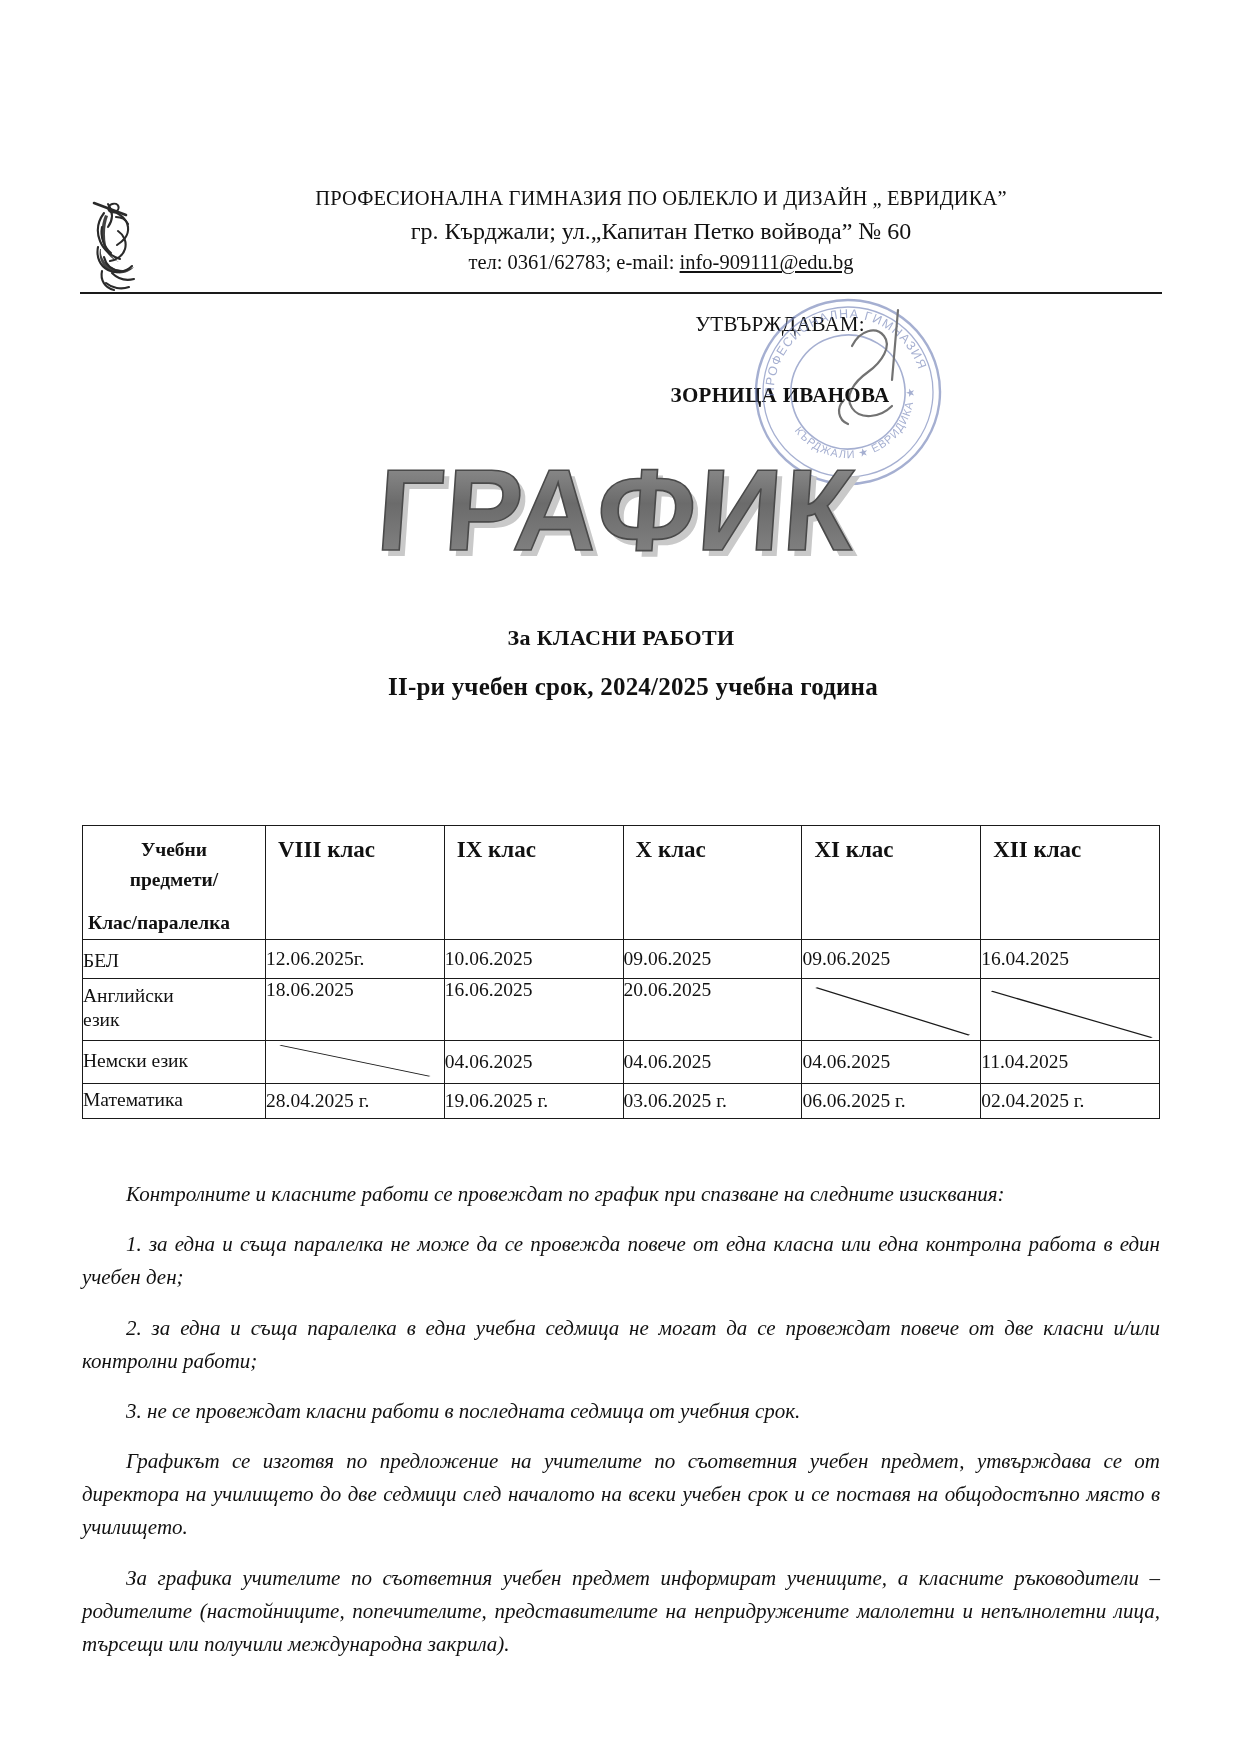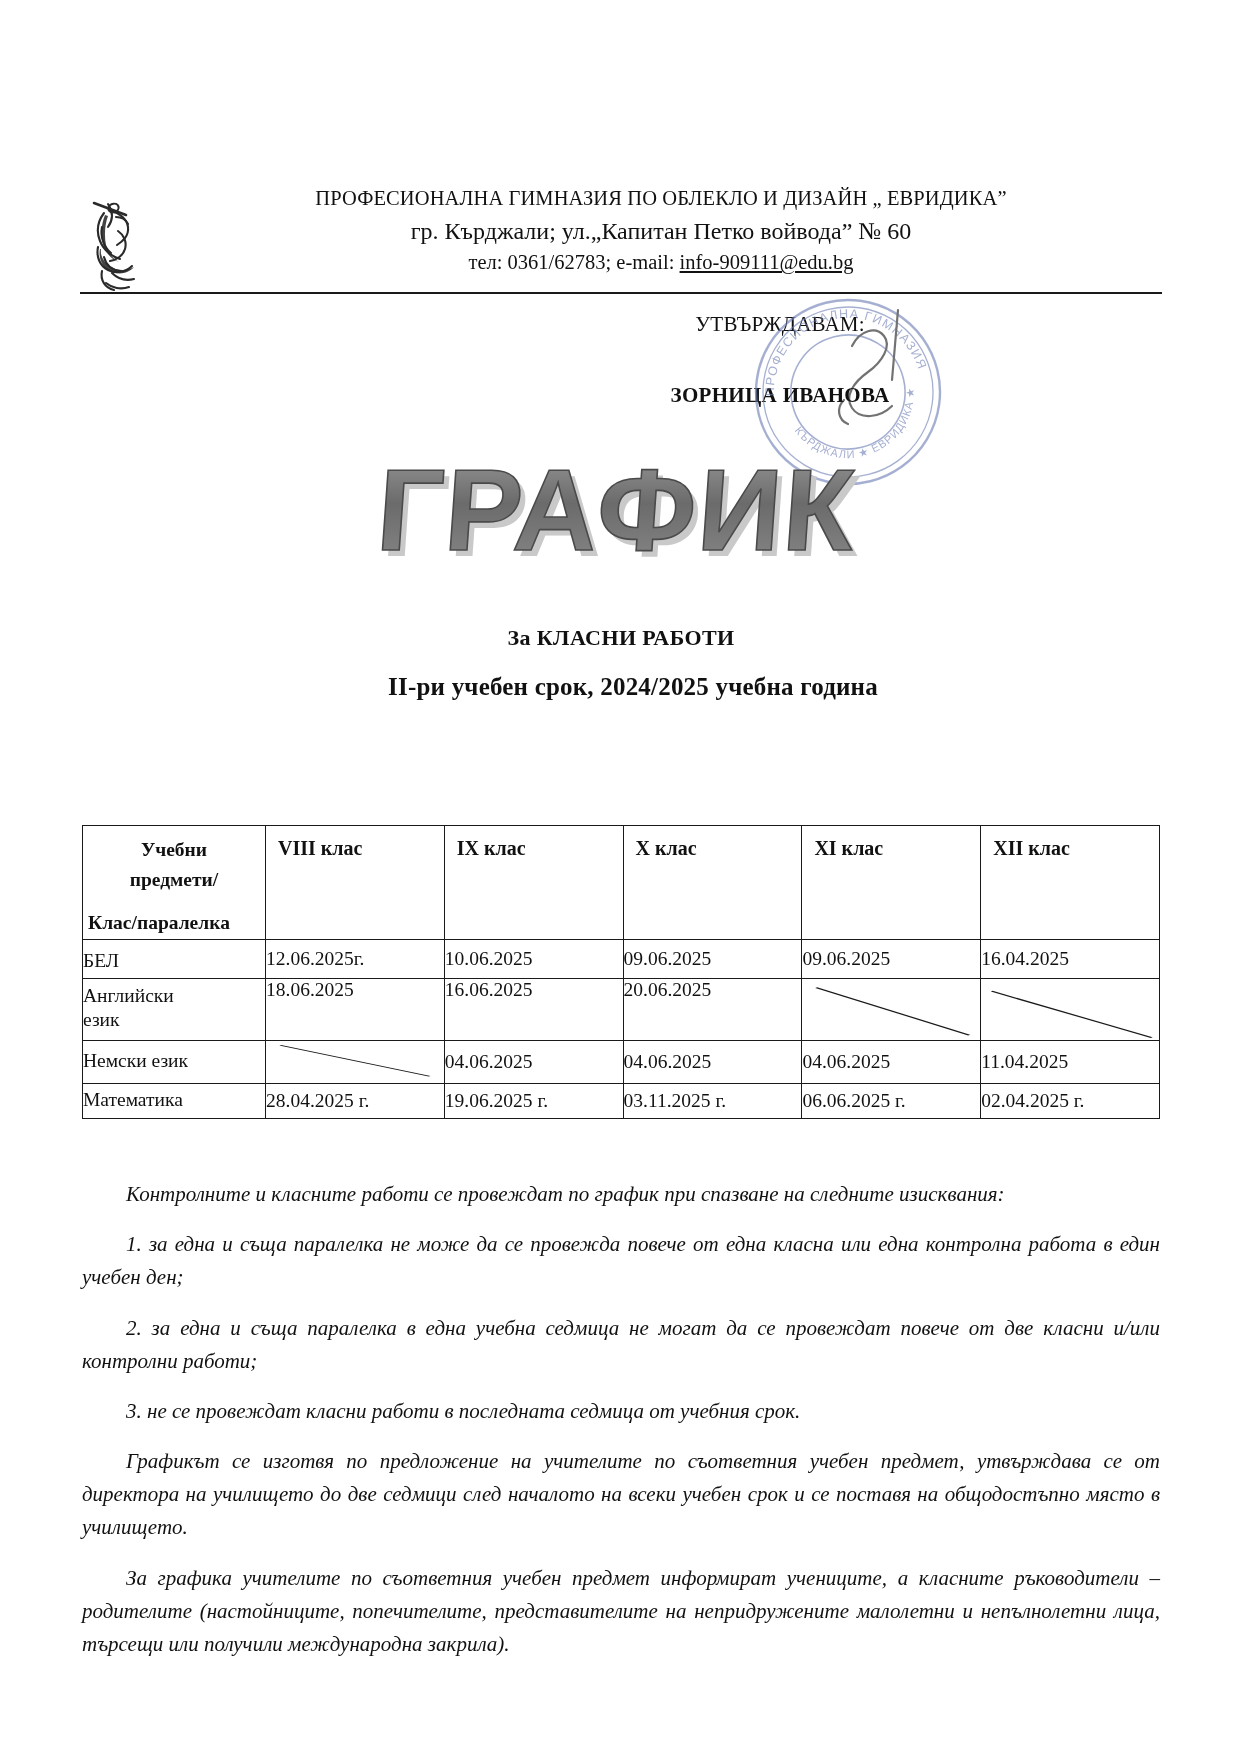--- a/index.html
+++ b/index.html
@@ -175,21 +175,21 @@
     text-align: center;
     padding-top: 9px;
     line-height: 1.55;
   }
   .hdr-stack .l3 {
     margin-top: 13px;
     text-align: left;
     padding-left: 5px;
   }
   .hdr-class {
-    font-size: 20px;
+    font-size: 23px;
     font-weight: bold;
     text-align: left;
     padding: 11px 0 0 12px;
   }
 
   td.subject {
     font-size: 19.5px;
     padding: 6px 0 6px 6px;
     line-height: 1.25;
   }
@@ -394,21 +394,21 @@
           <td class="datecell">04.06.2025</td>
           <td class="datecell">04.06.2025</td>
           <td class="datecell">04.06.2025</td>
           <td class="datecell">11.04.2025</td>
         </tr>
 
         <tr class="r-mat">
           <td class="subject">Математика</td>
           <td class="datecell">28.04.2025 г.</td>
           <td class="datecell">19.06.2025 г.</td>
-          <td class="datecell">03.11.2025 г.</td>
+          <td class="datecell">03.06.2025 г.</td>
           <td class="datecell">06.06.2025 г.</td>
           <td class="datecell">02.04.2025 г.</td>
         </tr>
       </tbody>
     </table>
   </div>
 
   <div class="body-text">
     <p>Контролните и класните работи се провеждат по график при спазване на следните изисквания:</p>
     <p>1. за една и съща паралелка не може да се провежда повече от една класна или една контролна работа в един учебен ден;</p>

